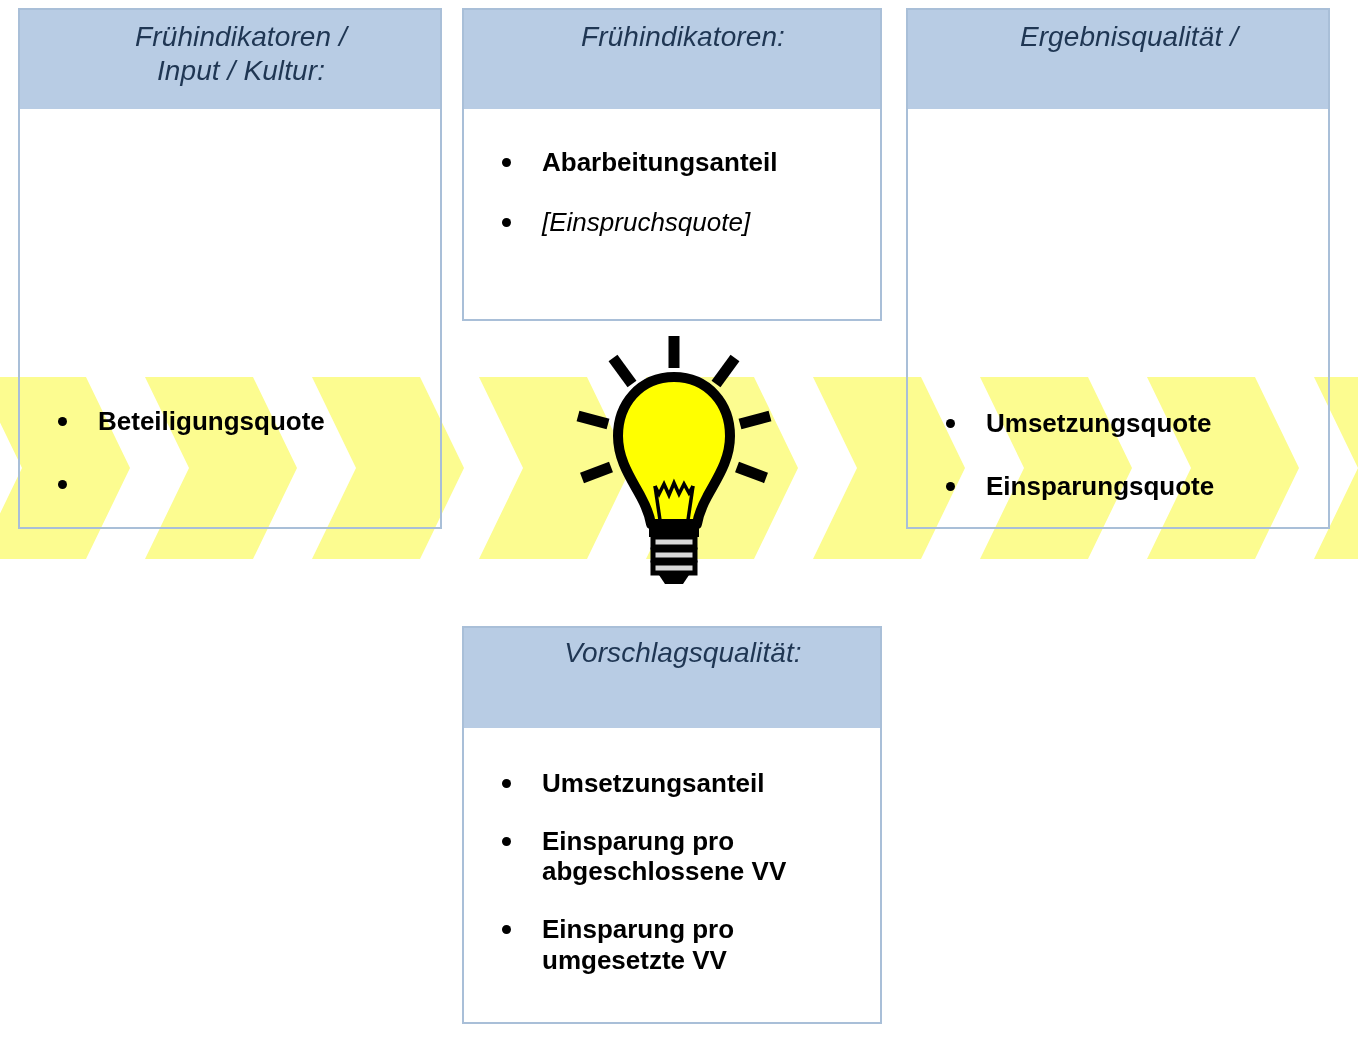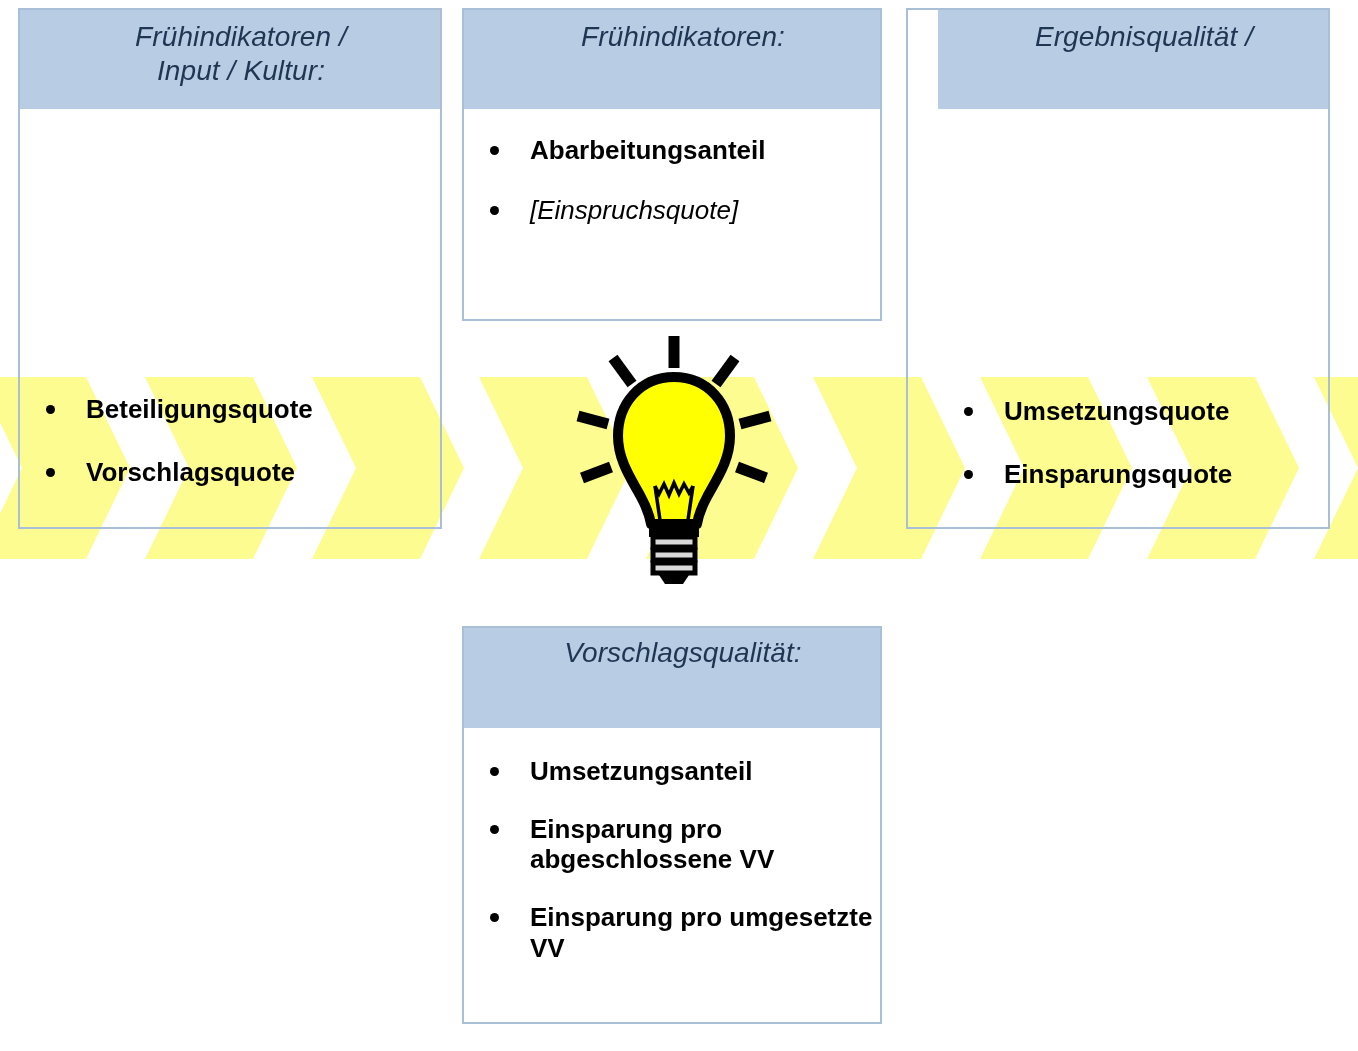--- a/index.html
+++ b/index.html
@@ -56,21 +56,21 @@
   .panel-head .hline { display: block; white-space: pre; text-align: center; }
   .panel-body {
     box-sizing: border-box;
     position: relative;
   }
   .panel-body.opaque { background: #ffffff; }
 
   
   ul.bullets {
     list-style: none;
-    margin: 0;
+    margin: 12px;
     padding: 0;
   }
   ul.bullets li {
     position: relative;
     padding-left: 66px;
     font-weight: bold;
     color: #000000;
     line-height: 1.16;
   }
   ul.bullets li .dot {
@@ -95,21 +95,21 @@
   #panel-early ul.bullets { position: absolute; left: 0; top: 285px; width: 100%; }
   #panel-early ul.bullets li { font-size: 26px; margin-bottom: 33px; }
 
   
   #panel-process    { left: 462px; top: 8px;   width: 420px; height: 313px; }
   #panel-process .panel-head { height: 99px; font-size: 28px; padding-top: 10px; }
   #panel-process .panel-body { height: 210px; padding-top: 26px; }
   #panel-process ul.bullets li { font-size: 26px; margin-bottom: 30px; }
 
   
-  #panel-result     { left: 906px; top: 8px;   width: 424px; height: 521px; padding-left: 30px; }
+  #panel-result     { left: 906px; top: 8px;   width: 424px; height: 521px; }
   #panel-result .panel-head { height: 99px; font-size: 28px; padding-top: 10px; }
   #panel-result .panel-body { height: 418px; }
   #panel-result ul.bullets { position: absolute; left: 0; top: 287px; width: 100%; }
   #panel-result ul.bullets li { font-size: 26px; margin-bottom: 33px; }
 
   
   #panel-quality    { left: 462px; top: 626px; width: 420px; height: 398px; }
   #panel-quality .panel-head { height: 100px; font-size: 28px; }
   #panel-quality .panel-body { height: 294px; padding-top: 28px; }
   #panel-quality ul.bullets li { font-size: 26px; margin-bottom: 28px; }
@@ -159,21 +159,20 @@
       <span class="hline">Input / Kultur:</span>
     </div>
     <div class="panel-body">
       <ul class="bullets">
         <li>
           <span class="dot"></span>
           <span>Beteiligungsquote</span>
         </li>
         <li>
           <span class="dot"></span>
-          <span>Vorschlagsquote</span>
         </li>
       </ul>
     </div>
   </div>
 
   <div class="panel" id="panel-process">
     <div class="panel-head">
       <span class="hline">Frühindikatoren:</span>
     </div>
     <div class="panel-body opaque">

